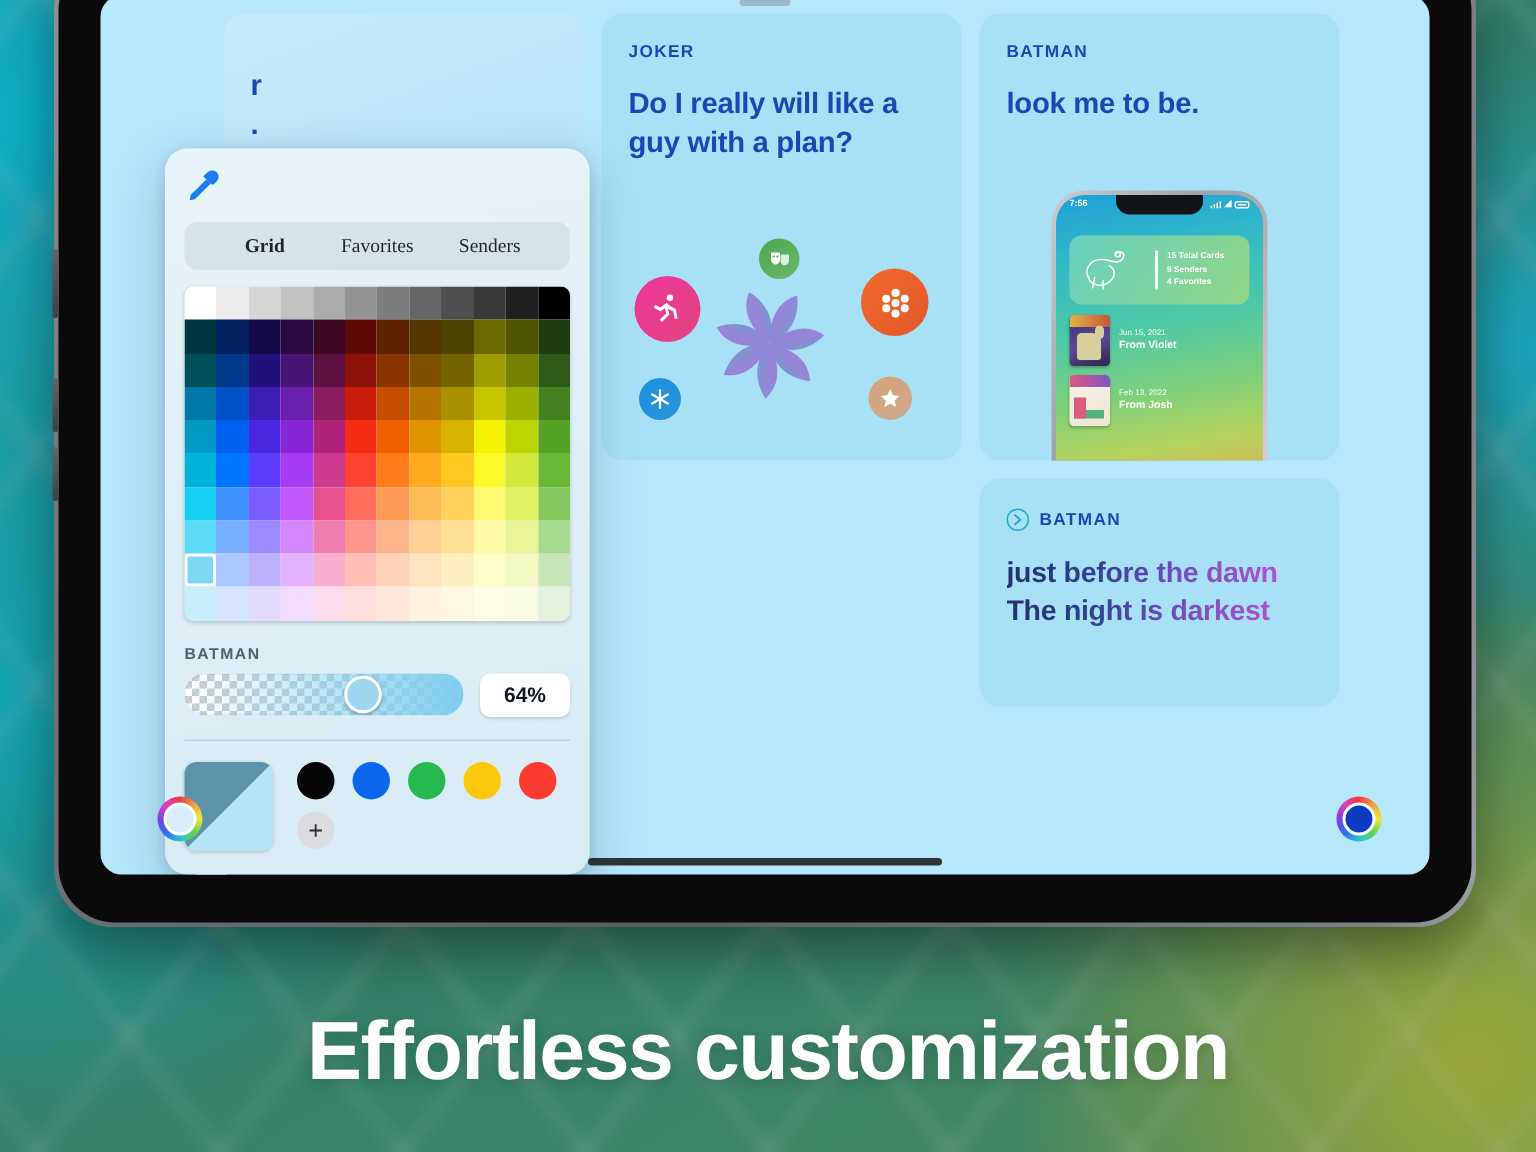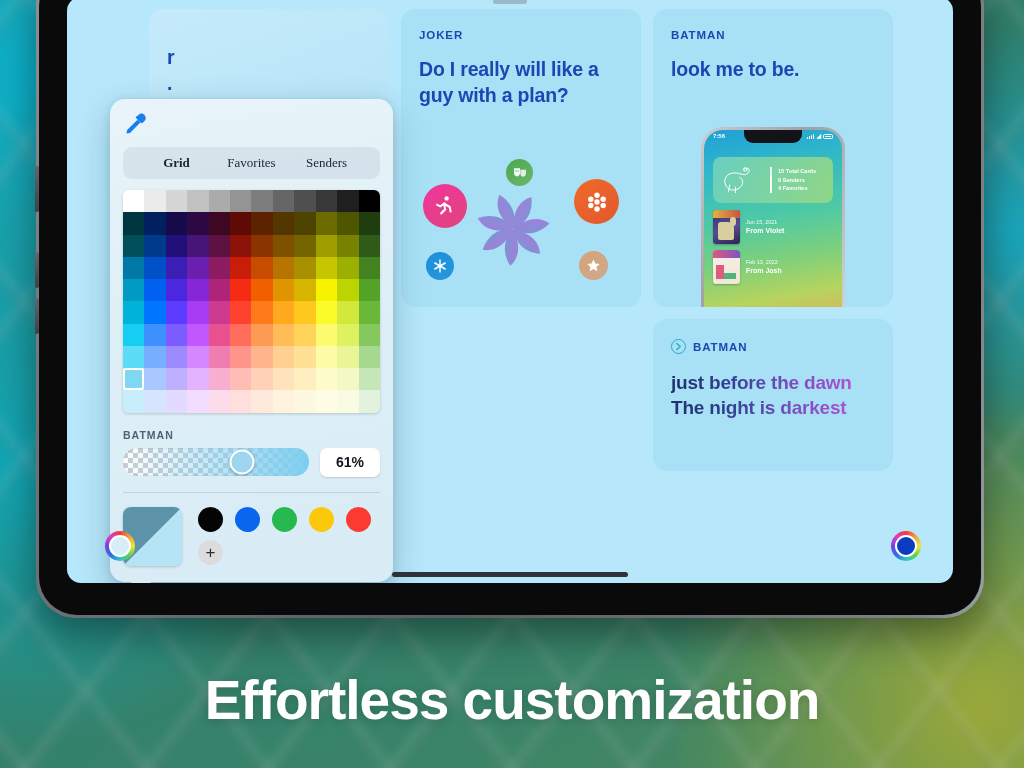--- a/index.html
+++ b/index.html
@@ -750,21 +750,21 @@
               <div class="sw" style="background: rgb(249, 252, 227);"></div>
               <div class="sw" style="background: rgb(226, 242, 221);"></div>
             </div>
 
           <div class="opacity-label">BATMAN</div>
           <div id="opacity-row">
             <div id="opacity-track">
               <div id="opacity-fill"></div>
               <div id="opacity-thumb" style="left: 64%;"></div>
             </div>
-            <div id="opacity-value">61%</div>
+            <div id="opacity-value">64%</div>
           </div>
 
           <div id="picker-divider"></div>
 
           <div id="recent-row">
             <div id="current-swatch"></div>
             <div id="recent-cols">
               <div class="dot-row">
                   <div class="dot" style="background: rgb(4, 4, 4);"></div>
                   <div class="dot" style="background: rgb(10, 102, 237);"></div>

